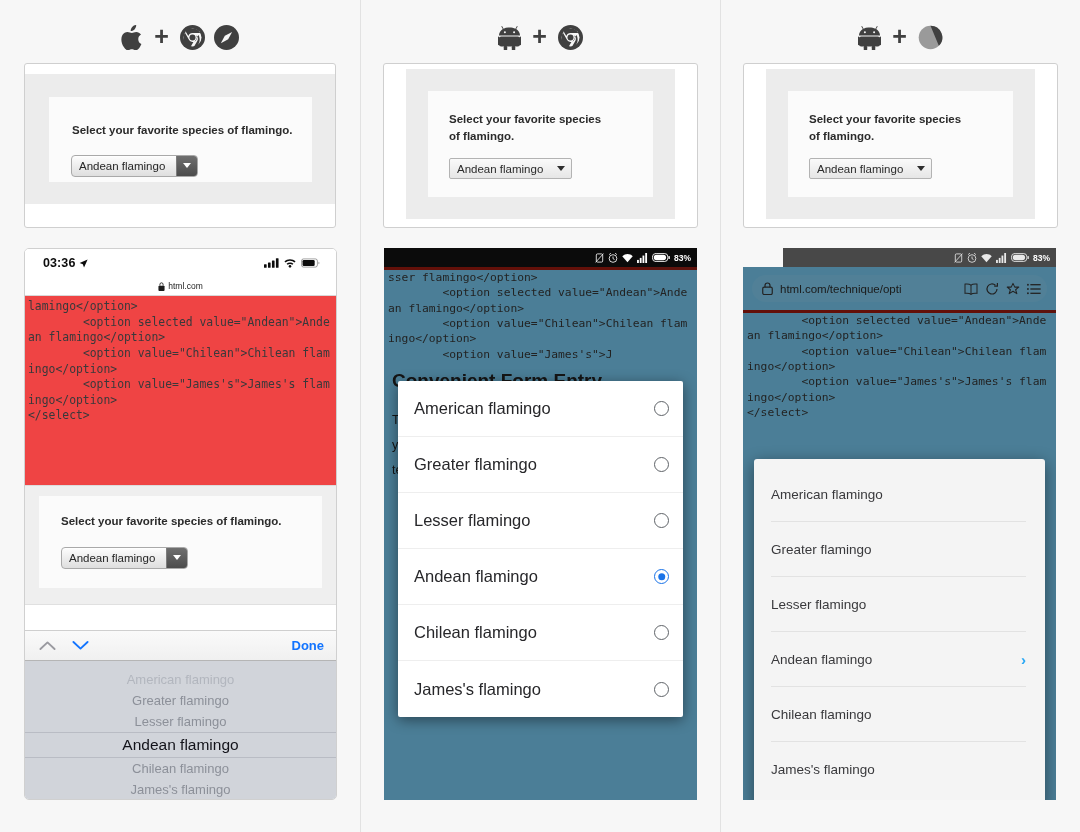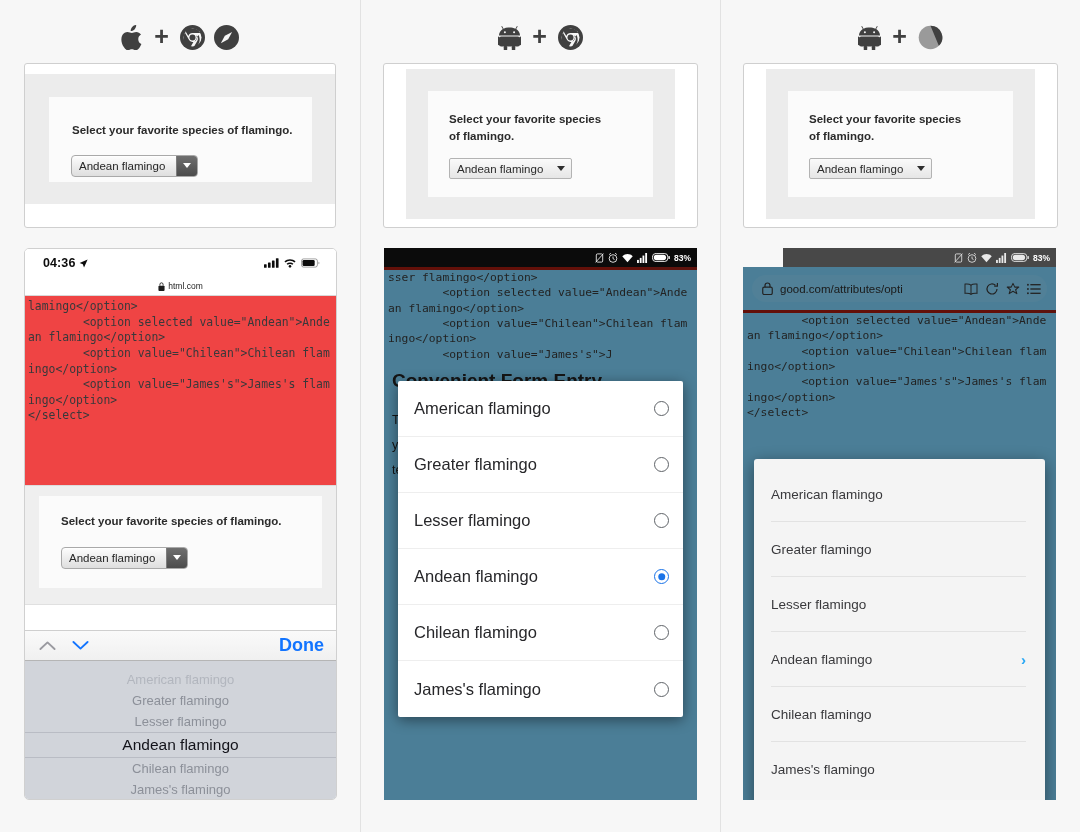--- a/index.html
+++ b/index.html
@@ -154,21 +154,21 @@
   .ios-accessory {
     height: 31px;
     background: linear-gradient(#fafafa, #f0f0f0);
     border-top: 1px solid #cfcfcf;
     border-bottom: 1px solid #b5b5b5;
     display: flex; align-items: center;
     padding: 0 12px 0 14px;
     justify-content: space-between;
   }
   .chev-group { display: flex; align-items: center; gap: 16px; }
-  .done-txt { font-size: 18px; font-weight: bold; color: #1274ff; }
+  .done-txt { font-size: 13px; font-weight: bold; color: #1274ff; }
 
   .ios-picker {
     background: #d1d4da;
     height: 158px;
     position: relative;
     padding-top: 8px;
   }
   .pk-row {
     height: 21px; display: flex; align-items: center; justify-content: center;
     font-size: 13px; color: #8c9099;
@@ -315,21 +315,21 @@
             </div>
           </div>
         </div>
       </div>
     </div>
 
     <div class="phone phone-ios">
 
       <div class="ios-status">
         <div style="display:flex;align-items:center;gap:4px;">
-          <span class="ios-time">04:36</span>
+          <span class="ios-time">03:36</span>
           <svg width="9" height="9" viewBox="0 0 12 12">
             <path fill="#0c0c0c" d="M11.5.5 .8 5.3l4.3 1.6 1.6 4.3z"></path>
           </svg>
         </div>
         <div class="ios-stat-right">
           <svg width="15" height="10" viewBox="0 0 17 11">
             <rect x="0" y="7" width="3" height="4" rx=".6" fill="#0c0c0c"></rect>
             <rect x="4.5" y="5" width="3" height="6" rx=".6" fill="#0c0c0c"></rect>
             <rect x="9" y="2.6" width="3" height="8.4" rx=".6" fill="#0c0c0c"></rect>
             <rect x="13.5" y="0" width="3" height="11" rx=".6" fill="#0c0c0c"></rect>
@@ -612,21 +612,21 @@
         </div>
       </div>
 
       <div class="and-page">
 
         <div class="op-bar">
           <svg width="11" height="13" viewBox="0 0 10 12">
             <rect x=".6" y="4.8" width="8.8" height="6.8" rx="1.4" fill="none" stroke="#3a3a3a" stroke-width="1.1"></rect>
             <path d="M2.7 4.8V3.2a2.3 2.3 0 0 1 4.6 0v1.6" fill="none" stroke="#3a3a3a" stroke-width="1.1"></path>
           </svg>
-          <span class="op-url">good.com/attributes/opti</span>
+          <span class="op-url">html.com/technique/opti</span>
           <span class="op-icons">
             <svg width="14" height="12" viewBox="0 0 15 13">
               <path d="M7.5 2.2C6.2 1.2 4.3.9 1 1.2v10c3.3-.3 5.2 0 6.5 1 1.3-1 3.2-1.3 6.5-1v-10c-3.3-.3-5.2 0-6.5 1z" fill="none" stroke="#3a3a3a" stroke-width="1.1"></path>
               <line x1="7.5" y1="2.2" x2="7.5" y2="12.2" stroke="#3a3a3a" stroke-width="1.1"></line>
             </svg>
             <svg width="14" height="14" viewBox="0 0 14 14">
               <path d="M12 7a5 5 0 1 1-1.6-3.7" fill="none" stroke="#3a3a3a" stroke-width="1.2"></path>
               <path d="M12.4 1v3.2H9.2" fill="none" stroke="#3a3a3a" stroke-width="1.2"></path>
             </svg>
             <svg width="14" height="14" viewBox="0 0 15 14">

